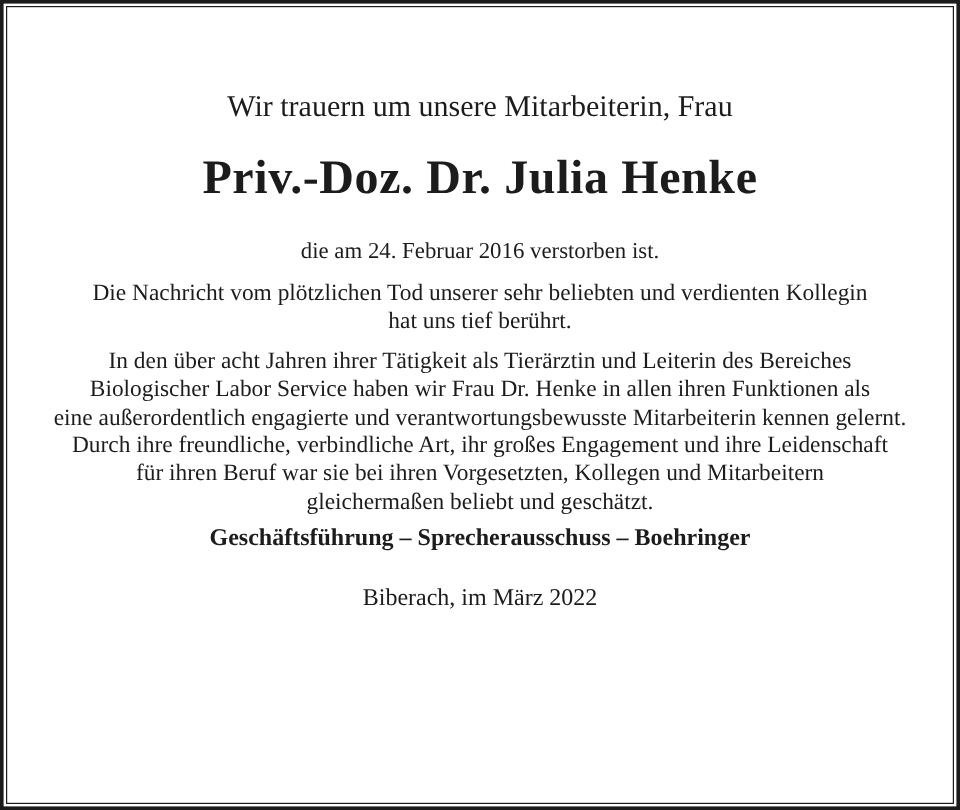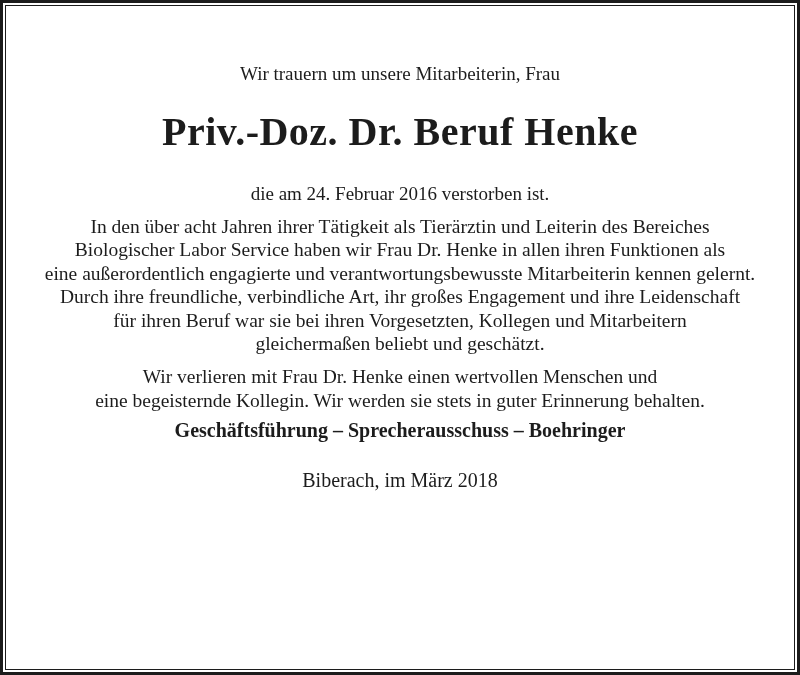--- a/index.html
+++ b/index.html
@@ -25,23 +25,23 @@
   .frame-inner {
     width: 100%;
     height: 100%;
     box-sizing: border-box;
     border: 1px solid #1c1c1c;
     padding: 56px 22px 0 22px;
     text-align: center;
     overflow: hidden;
   }
   .intro {
-    font-size: 19px;
+    font-size: 25px;
     line-height: 23px;
-    margin: 0;
+    margin: 16px;
   }
   .deceased-name {
     font-size: 40px;
     line-height: 46px;
     font-weight: bold;
     margin: 24px 0 0 0;
     letter-spacing: 0.5px;
   }
   .death-line {
     font-size: 19px;
@@ -79,36 +79,36 @@
 </style>
 </head>
 <body>
 
 <div class="page">
   <div class="frame-outer">
     <div class="frame-inner">
 
       <p class="intro">Wir trauern um unsere Mitarbeiterin, Frau</p>
 
-      <h1 class="deceased-name">Priv.-Doz. Dr. Beruf Henke</h1>
+      <h1 class="deceased-name">Priv.-Doz. Dr. Julia Henke</h1>
 
       <p class="death-line">die am 24. Februar 2016 verstorben ist.</p>
 
+      <p class="para para-first">Die Nachricht vom plötzlichen Tod unserer sehr beliebten und verdienten Kollegin
+hat uns tief berührt.</p>
 
       <p class="para">In den über acht Jahren ihrer Tätigkeit als Tierärztin und Leiterin des Bereiches
 Biologischer Labor Service haben wir Frau Dr. Henke in allen ihren Funktionen als
 eine außerordentlich engagierte und verantwortungsbewusste Mitarbeiterin kennen gelernt.
 Durch ihre freundliche, verbindliche Art, ihr großes Engagement und ihre Leidenschaft
 für ihren Beruf war sie bei ihren Vorgesetzten, Kollegen und Mitarbeitern
 gleichermaßen beliebt und geschätzt.</p>
 
-      <p class="para">Wir verlieren mit Frau Dr. Henke einen wertvollen Menschen und
-eine begeisternde Kollegin. Wir werden sie stets in guter Erinnerung behalten.</p>
 
 
 
       <p class="signatories">Geschäftsführung – Sprecherausschuss – Boehringer</p>
 
-      <p class="place-date">Biberach, im März 2018</p>
+      <p class="place-date">Biberach, im März 2022</p>
 
     </div>
   </div>
 </div>
 
 </body></html>

